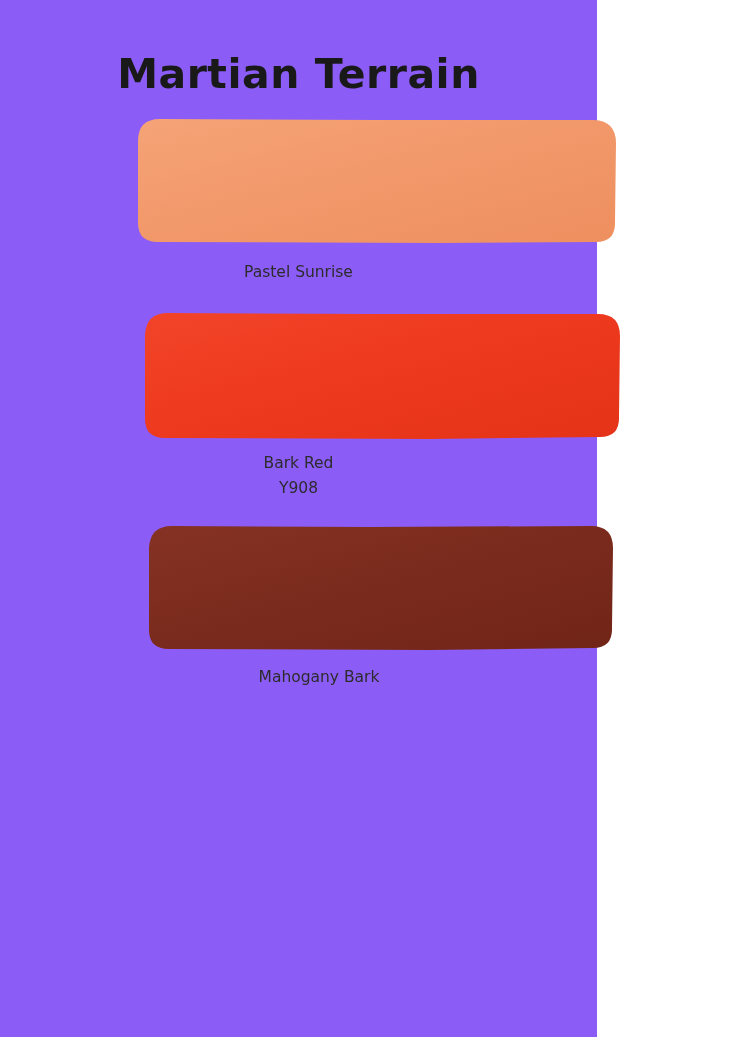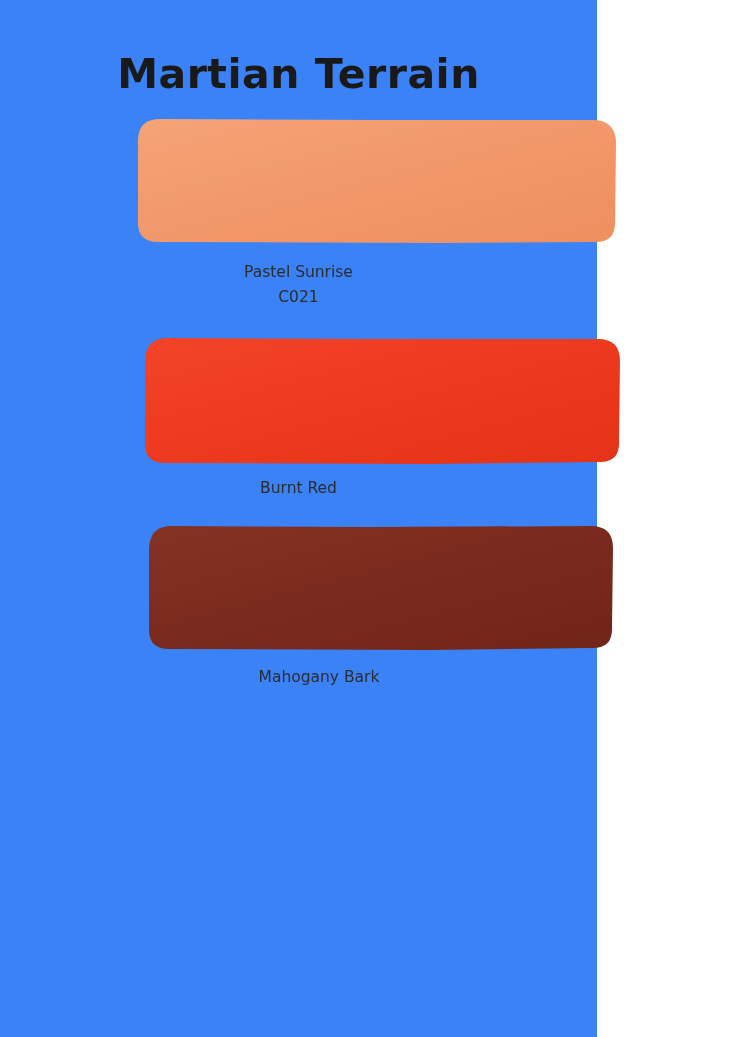--- a/index.html
+++ b/index.html
@@ -13,21 +13,21 @@
     height: 1037px;
     font-family: "DejaVu Sans", sans-serif;
     color: #262626;
     overflow: hidden;
     position: relative;
   }
   .page {
     width: 597px;
     height: 1037px;
     position: relative;
-    background: #3b82f6;
+    background: #8b5cf6;
     box-sizing: border-box;
   }
   .palette-title {
     text-align: center;
     font-family: "DejaVu Sans", sans-serif;
     font-weight: bold;
     font-size: 41px;
     letter-spacing: 0.5px;
     color: #191919;
     margin: 0;
@@ -98,40 +98,40 @@
               <stop offset="0%" stop-color="#F5A377"></stop>
               <stop offset="45%" stop-color="#F2996B"></stop>
               <stop offset="100%" stop-color="#EE8F5F"></stop>
             </linearGradient>
           </defs>
           <path d="M160 4 Q138 4 138 26 L138 108 Q138 128 160 127 L440 128 L596 127 Q616 127 615 106 L616 28 Q616 6 594 5 L380 5 Z" fill="url(#g0)"></path>
         </svg>
       </div>
       <p class="swatch-caption">
         <span class="swatch-name">Pastel Sunrise</span>
-        <span class="swatch-code">C021</span>
       </p>
     </li>
 
 
     <li class="swatch-entry row-2">
       <div class="swatch-block">
         <svg width="753" height="133" viewBox="0 0 753 133">
           <defs>
             <linearGradient id="g2" x1="0" y1="0" x2="1" y2="1">
               <stop offset="0%" stop-color="#F24429"></stop>
               <stop offset="45%" stop-color="#EE3A1E"></stop>
               <stop offset="100%" stop-color="#E43318"></stop>
             </linearGradient>
           </defs>
           <path d="M168 6 Q146 6 145 28 L145 112 Q145 132 167 131 L430 132 L600 130 Q620 130 619 109 L620 29 Q620 7 598 7 L370 7 Z" fill="url(#g2)"></path>
         </svg>
       </div>
       <p class="swatch-caption">
-        <span class="swatch-name">Burnt Red</span>
+        <span class="swatch-name">Bark Red</span>
+        <span class="swatch-code">Y908</span>
       </p>
     </li>
 
     <li class="swatch-entry row-3">
       <div class="swatch-block">
         <svg width="753" height="133" viewBox="0 0 753 133">
           <defs>
             <linearGradient id="g3" x1="0" y1="0" x2="1" y2="1">
               <stop offset="0%" stop-color="#853224"></stop>
               <stop offset="45%" stop-color="#7B2B1D"></stop>

